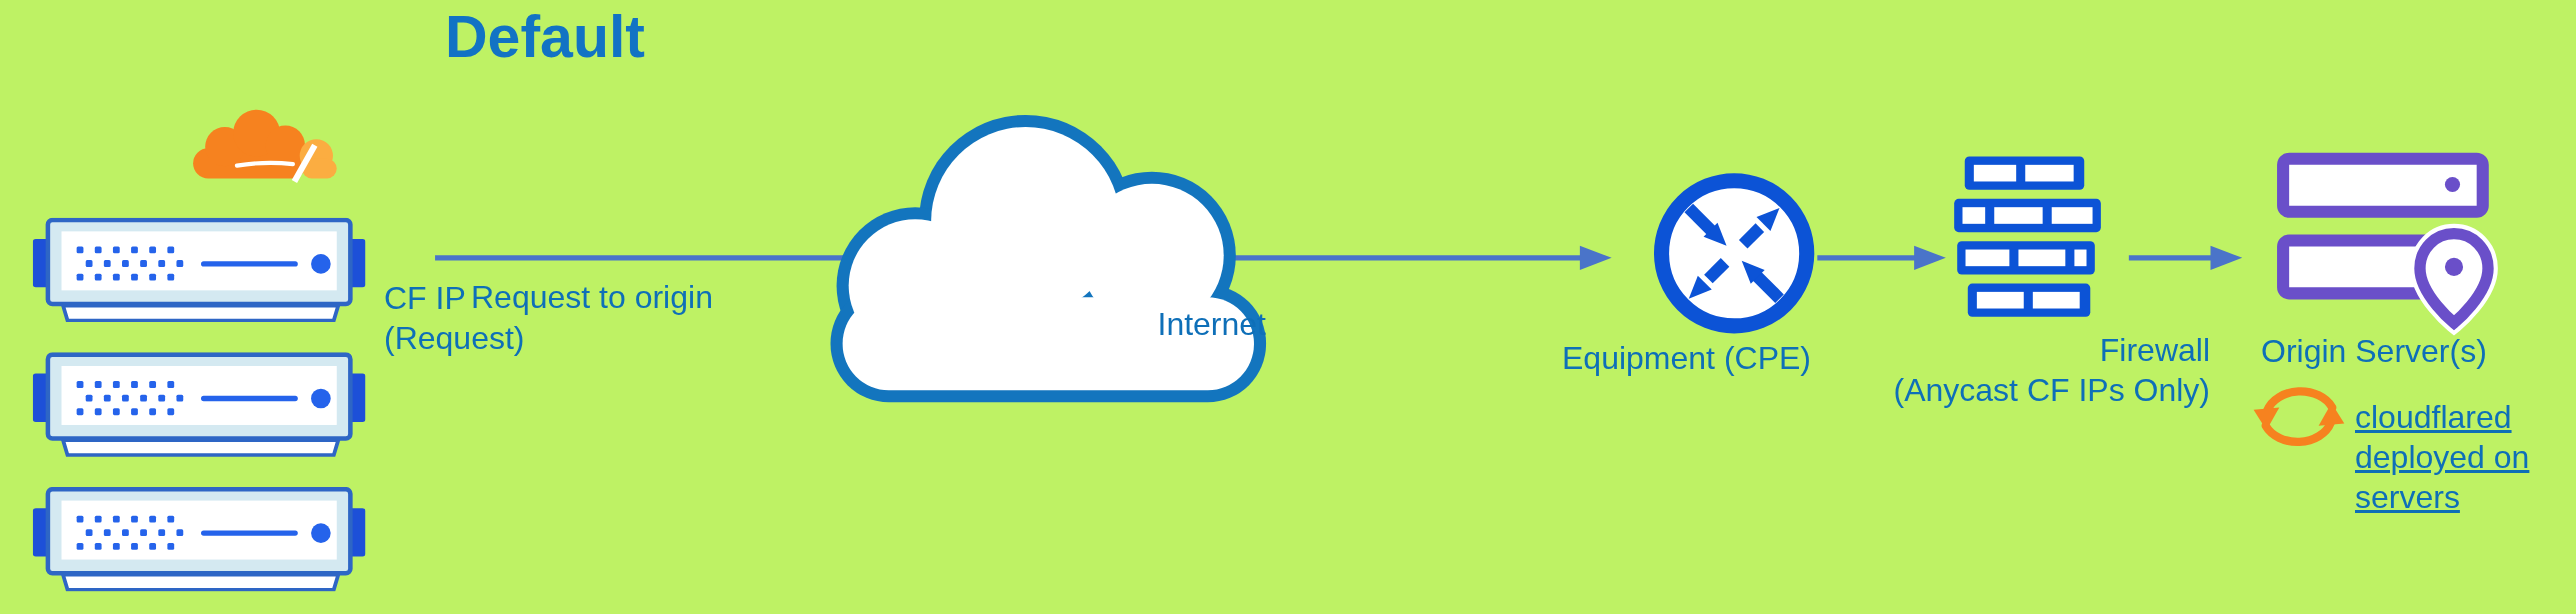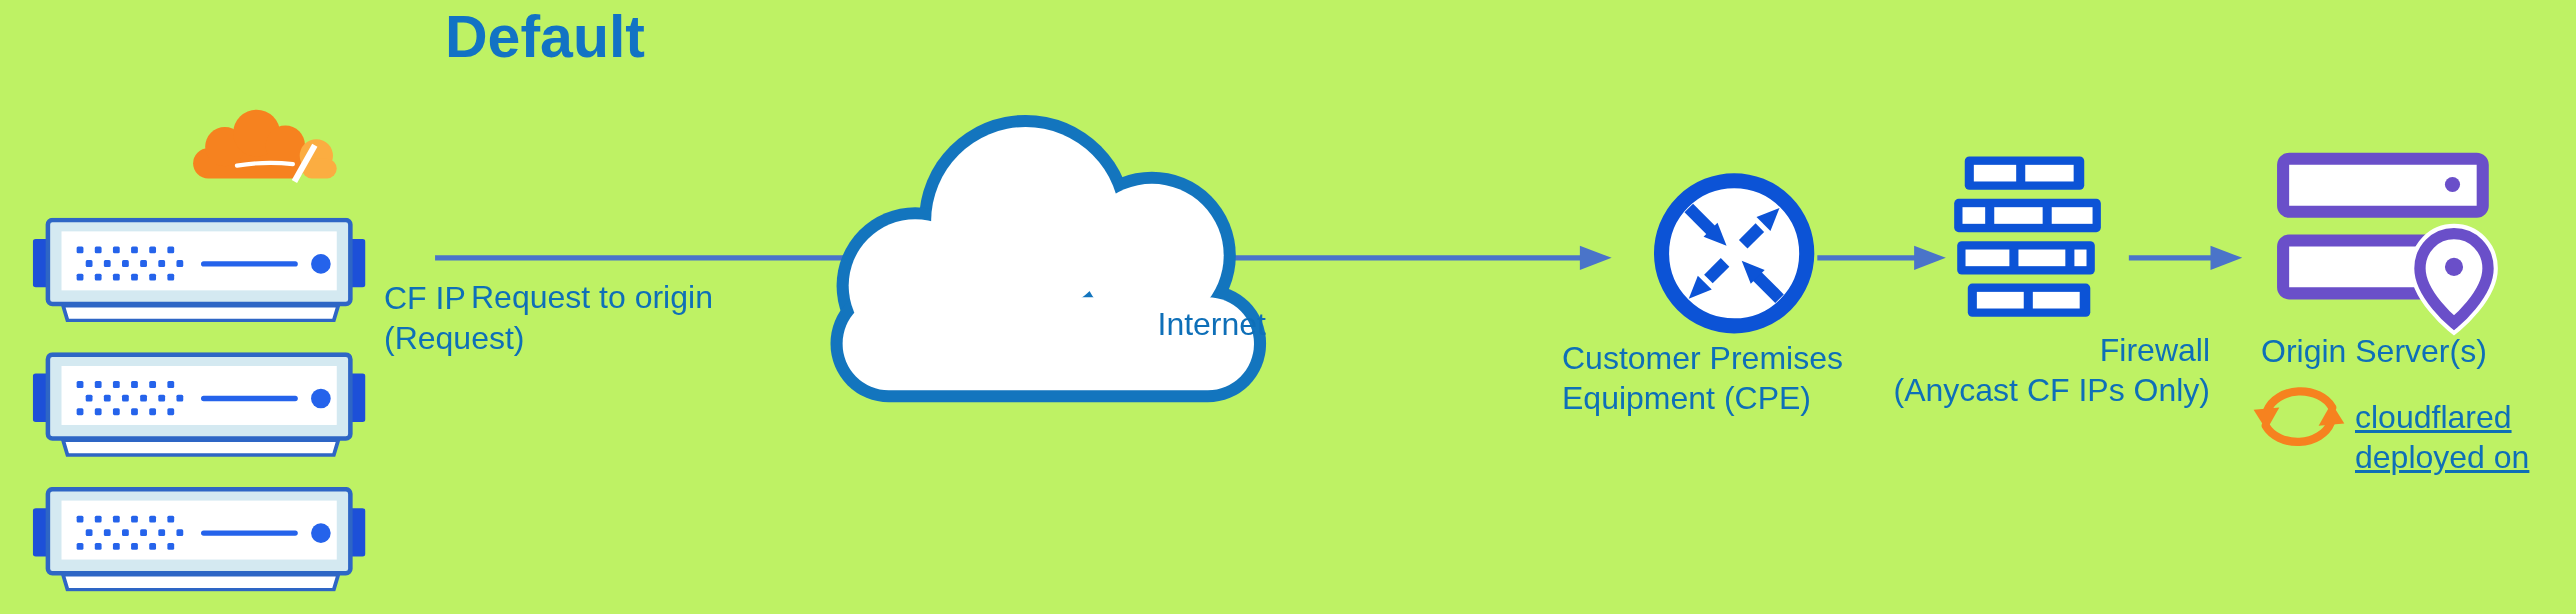--- a/index.html
+++ b/index.html
@@ -180,30 +180,30 @@
   <div class="txt lbl-request">Request to origin</div>
 
   <div class="txt lbl-cfip">
     <div>CF IP</div>
     <div>(Request)</div>
   </div>
 
   <div class="txt lbl-internet">Internet</div>
 
   <div class="txt lbl-cpe">
-    <div>Customer Premises</div>
     <div>Equipment (CPE)</div>
   </div>
 
   <div class="txt lbl-firewall">
     <div>Firewall</div>
     <div>(Anycast CF IPs Only)</div>
   </div>
 
   <div class="txt lbl-origin">Origin Server(s)</div>
 
   <div class="txt lbl-note">
     <div>cloudflared</div>
     <div>deployed on</div>
+    <div>servers</div>
   </div>
 
 </div>
 
 
 </body></html>

